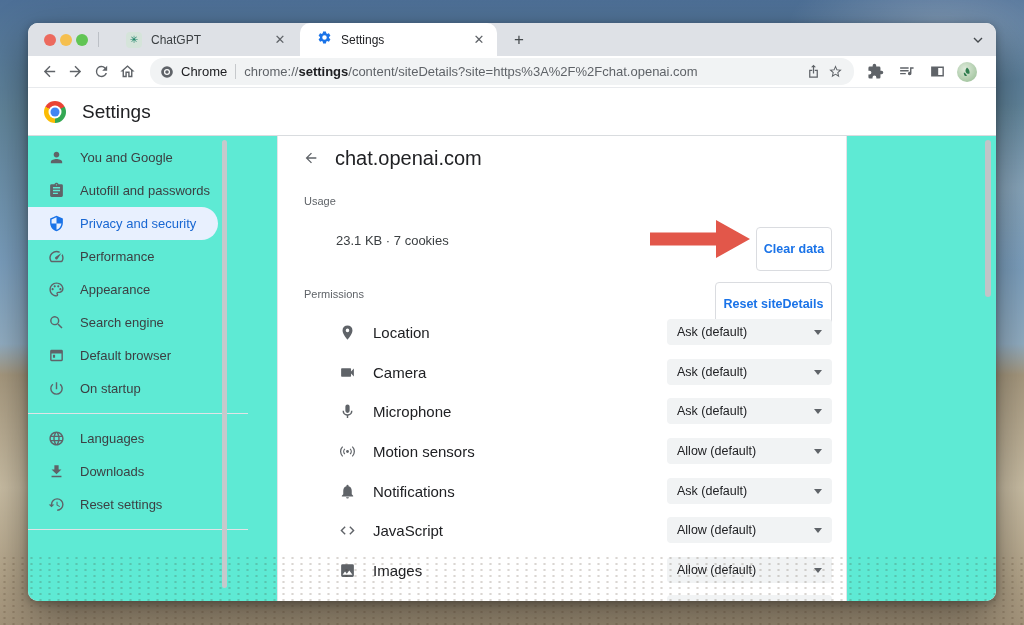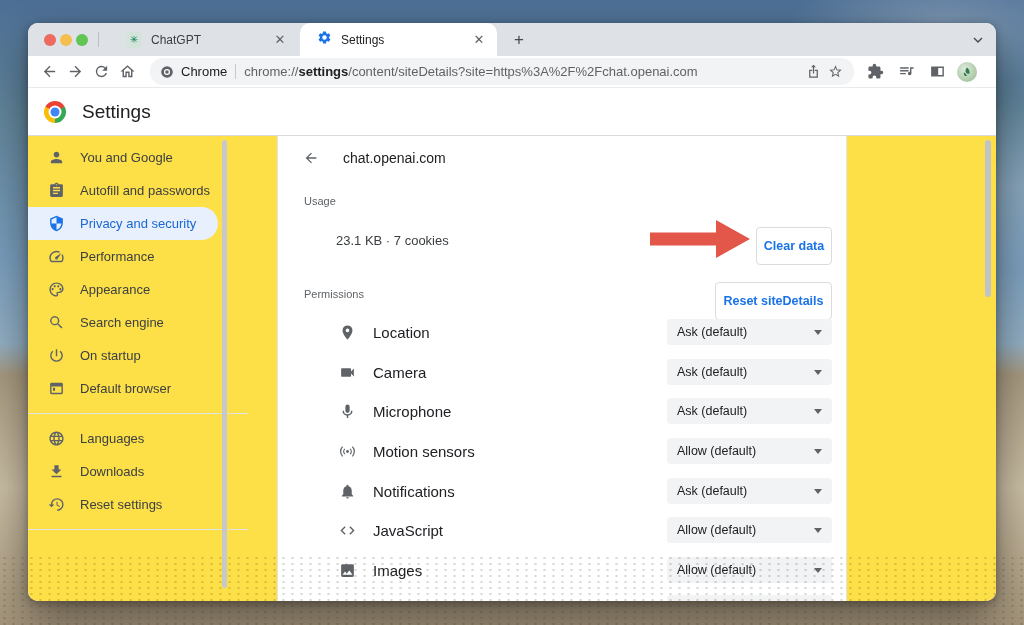--- a/index.html
+++ b/index.html
@@ -85,44 +85,44 @@
                         background:#4285f4; border-radius:50%; }
   .set-title { margin-left:16px; font-size:19px; color:#202124; font-weight:500; }
   .search-pill { position:absolute; left:264px; top:9px; width:557px; height:22px; background:#f1f3f4; border-radius:15px;
                  display:flex; align-items:center; padding:0 14px;margin-top:48px; }
   .search-pill svg { width:16px; height:16px; fill:#5f6368; flex:0 0 auto; }
   .search-pill input { border:none; outline:none; background:transparent; margin-left:12px; font-size:13px; color:#202124; width:100%;
                        font-family:"Liberation Sans","DejaVu Sans",sans-serif; }
   .search-pill input::placeholder { color:#80868b; }
 
   
-  .page { position:absolute; left:0; top:113px; width:100%; height:465px; background:#fde047; }
+  .page { position:absolute; left:0; top:113px; width:100%; height:465px; background:#5eead4; }
 
   
   .sidenav { position:absolute; left:0; top:0; width:220px; padding-top:5px; }
   .nav-item { position:relative; width:190px; height:33px; display:flex; align-items:center; border-radius:0 17px 17px 0; }
   .nav-item svg { width:17px; height:17px; fill:#5f6368; margin-left:20px; flex:0 0 auto; }
   .nav-item .lbl { margin-left:15px; font-size:13px; font-weight:500; color:#3c4043; white-space:nowrap; }
   .nav-item.selected { background:#e8f0fe; }
   .nav-item.selected svg { fill:#1a73e8; }
   .nav-item.selected .lbl { color:#1967d2; }
   .nav-div { width:220px; height:1px; background:#e1e3e6; margin:8px 0; }
   .nav-scrollbar { position:absolute; left:194px; top:4px; width:5px; height:448px; background:#c6c9cc; border-radius:3px; }
 
   
   .card { position:absolute; left:249px; top:0; width:570px; height:465px; background:#fff;
           border-left:1px solid #e3e4e8; border-right:1px solid #e3e4e8; }
   .site-row { position:absolute; left:0; top:8px; width:100%; height:28px; display:flex; align-items:center; }
   .back-btn { margin-left:22px; width:22px; height:22px; display:flex; align-items:center; justify-content:center; border-radius:50%; }
   .back-btn svg { width:16px; height:16px; fill:#5f6368; }
-  .site-name { margin-left:21px; font-size:14px; color:#202124; }
+  .site-name { margin-left:13px; font-size:20px; color:#202124; }
   .sect-label { position:absolute; left:26px; font-size:11px; color:#5f6368; }
   .usage-label { top:59px; }
   .usage-value { position:absolute; left:58px; top:97px; font-size:13px; color:#3c4043; }
-  .btn-outline { position:absolute; height:38px; background:#fff; border:1px solid #dadce0; border-radius:4px;
+  .btn-outline { position:absolute; height:44px; background:#fff; border:1px solid #dadce0; border-radius:4px;
                  color:#1a73e8; font-size:12.5px; font-weight:bold; display:flex; align-items:center; justify-content:center;
                  font-family:"Liberation Sans","DejaVu Sans",sans-serif; }
   .clear-btn { left:478px; top:91px; width:76px; }
   .perm-label { top:152px; }
   .reset-btn { left:437px; top:146px; width:117px; }
   .perm-row { position:absolute; left:0; width:100%; height:26px; display:flex; align-items:center; }
   .perm-row svg { width:17px; height:17px; fill:#5f6368; margin-left:61px; flex:0 0 auto; }
   .perm-name { margin-left:17px; font-size:15px; color:#202124; }
   .perm-select { position:absolute; left:389px; top:0; width:165px; height:26px; background:#f1f3f4; border-radius:4px;
                  display:flex; align-items:center; justify-content:space-between; padding:0 10px; }
@@ -296,29 +296,29 @@
           <span class="lbl">Appearance</span>
         </div>
         <div class="nav-item">
           <svg viewBox="0 0 24 24">
               <path d="M15.5 14h-.79l-.28-.27a6.5 6.5 0 1 0-.7.7l.27.28v.79l5 4.99L20.49 19l-4.99-5zm-6 0A4.5 4.5 0 1 1 14 9.5 4.5 4.5 0 0 1 9.5 14z"></path>
             </svg>
           <span class="lbl">Search engine</span>
         </div>
         <div class="nav-item">
           <svg viewBox="0 0 24 24">
+              <path d="M19 4H5a2 2 0 0 0-2 2v12a2 2 0 0 0 2 2h14a2 2 0 0 0 2-2V6a2 2 0 0 0-2-2zm0 14H5V9h14v9zM10 11H7v4h3v-4z"></path>
+            </svg>
+          <span class="lbl">Default browser</span>
+        </div>
+        <div class="nav-item">
+          <svg viewBox="0 0 24 24">
               <path d="M13 3h-2v10h2V3zm4.83 2.17l-1.42 1.42A6.92 6.92 0 0 1 19 12a7 7 0 0 1-14 0c0-2.05.88-3.9 2.58-5.42L6.17 5.17A8.93 8.93 0 0 0 3 12a9 9 0 0 0 18 0c0-2.74-1.23-5.18-3.17-6.83z"></path>
             </svg>
           <span class="lbl">On startup</span>
-        </div>
-        <div class="nav-item">
-          <svg viewBox="0 0 24 24">
-              <path d="M19 4H5a2 2 0 0 0-2 2v12a2 2 0 0 0 2 2h14a2 2 0 0 0 2-2V6a2 2 0 0 0-2-2zm0 14H5V9h14v9zM10 11H7v4h3v-4z"></path>
-            </svg>
-          <span class="lbl">Default browser</span>
         </div>
         <div class="nav-div"></div>
         <div class="nav-item">
           <svg viewBox="0 0 24 24">
               <path d="M11.99 2C6.47 2 2 6.48 2 12s4.47 10 9.99 10C17.52 22 22 17.52 22 12S17.52 2 11.99 2zm6.93 6h-2.95a15.65 15.65 0 0 0-1.38-3.56A8.03 8.03 0 0 1 18.92 8zM12 4.04c.83 1.2 1.48 2.53 1.91 3.96h-3.82c.43-1.43 1.08-2.76 1.91-3.96zM4.26 14C4.1 13.36 4 12.69 4 12s.1-1.36.26-2h3.38c-.08.66-.14 1.32-.14 2s.06 1.34.14 2H4.26zm.82 2h2.95c.32 1.25.78 2.45 1.38 3.56A7.99 7.99 0 0 1 5.08 16zm2.95-8H5.08a7.99 7.99 0 0 1 4.33-3.56A15.65 15.65 0 0 0 8.03 8zM12 19.96c-.83-1.2-1.48-2.53-1.91-3.96h3.82c-.43 1.43-1.08 2.76-1.91 3.96zM14.34 14H9.66c-.09-.66-.16-1.32-.16-2s.07-1.35.16-2h4.68c.09.65.16 1.32.16 2s-.07 1.34-.16 2zm.25 5.56c.6-1.11 1.06-2.31 1.38-3.56h2.95a8.03 8.03 0 0 1-4.33 3.56zM16.36 14c.08-.66.14-1.32.14-2s-.06-1.34-.14-2h3.38c.16.64.26 1.31.26 2s-.1 1.36-.26 2h-3.38z"></path>
             </svg>
           <span class="lbl">Languages</span>
         </div>
         <div class="nav-item">
           <svg viewBox="0 0 24 24">

